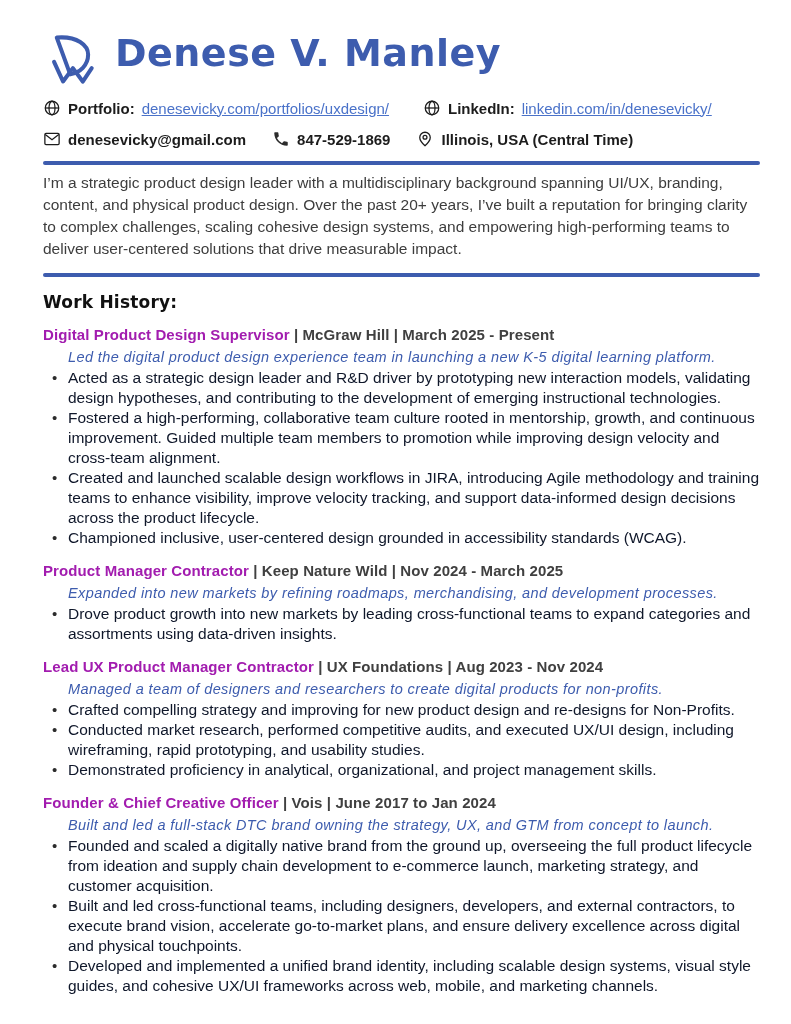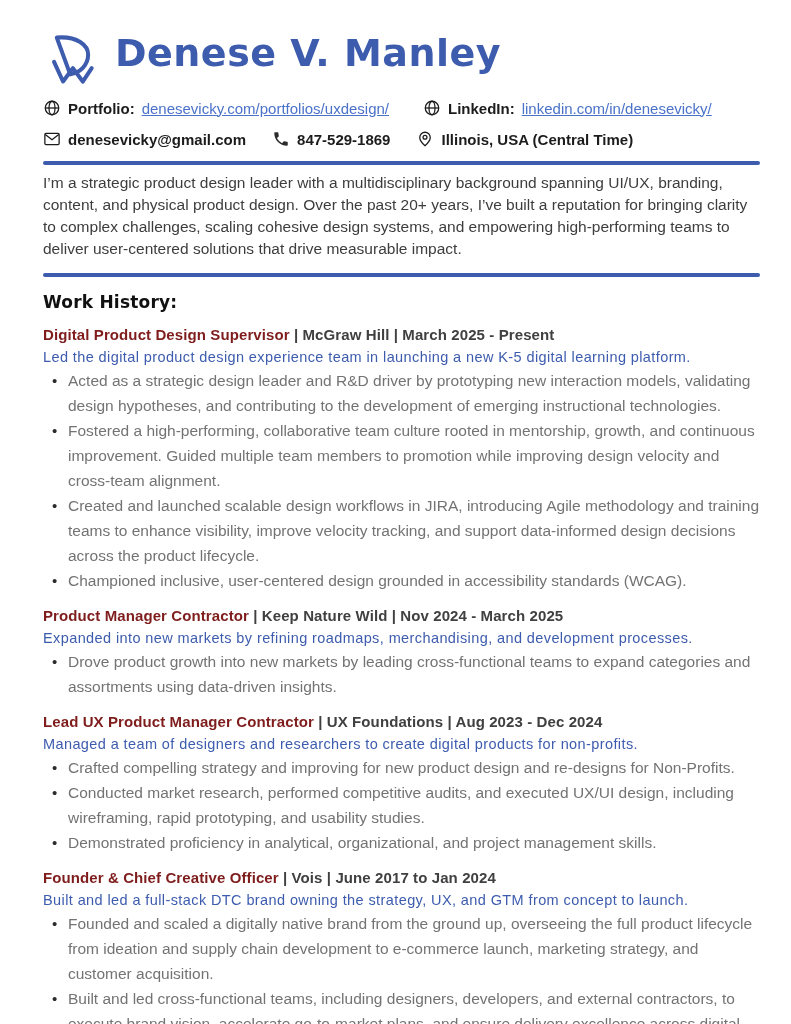--- a/index.html
+++ b/index.html
@@ -37,30 +37,30 @@
     font-size: 17px; font-weight: bold; color: #111111;
     margin-top: 15px; letter-spacing: 0.2px;
   }
   p.summary-body {
     margin-top: 7px; font-size: 15.5px; line-height: 22px; color: #3d3d3d;
   }
 
   
   .job { margin-top: 13px; }
   .job-title-line { font-size: 15px; font-weight: bold; line-height: 20px; letter-spacing: 0.1px; }
-  .job-title { color: #7f1d1d; }
+  .job-title { color: #a21caf; }
   .job-meta { color: #404040; white-space: pre-wrap; }
   .job-subtitle {
-    color: #3d5cae; font-size: 14.5px;
-    letter-spacing: 0.4px; line-height: 20px; margin-top: 2px;
+    color: #3d5cae; font-style: italic; font-size: 14.5px;
+    letter-spacing: 0.4px; line-height: 20px; margin-top: 2px; margin-left: 25px;
   }
   ul.job-bullets { list-style: none; margin-top: 1px; }
   ul.job-bullets li {
     position: relative; padding-left: 25px;
-    font-size: 15.5px; line-height: 25px; color: #737373;
+    font-size: 15.5px; line-height: 20px; color: #0f172a;
   }
   ul.job-bullets li::before {
     content: "\2022"; position: absolute; left: 9px; top: 0;
     color: #2c2c2c; font-size: 15px;
   }
   svg { display: block; width: 100%; height: 100%; }
 </style>
 </head>
 <body>
 
@@ -156,21 +156,21 @@
 
     <article class="job">
       <h3 class="job-title-line"><span class="job-title">Product Manager Contractor</span><span class="job-meta"> | Keep Nature Wild | Nov 2024 - March 2025</span></h3>
       <p class="job-subtitle">Expanded into new markets by refining roadmaps, merchandising, and development processes.</p>
       <ul class="job-bullets">
         <li>Drove product growth into new markets by leading cross-functional teams to expand categories and assortments using data-driven insights.</li>
       </ul>
     </article>
 
     <article class="job">
-      <h3 class="job-title-line"><span class="job-title">Lead UX Product Manager Contractor</span><span class="job-meta"> | UX Foundations | Aug 2023 - Dec 2024</span></h3>
+      <h3 class="job-title-line"><span class="job-title">Lead UX Product Manager Contractor</span><span class="job-meta"> | UX Foundations | Aug 2023 - Nov 2024</span></h3>
       <p class="job-subtitle">Managed a team of designers and researchers to create digital products for non-profits.</p>
       <ul class="job-bullets">
         <li>Crafted compelling strategy and improving for new product design and re-designs for Non-Profits.</li>
         <li>Conducted market research, performed competitive audits, and executed UX/UI design, including wireframing, rapid prototyping, and usability studies.</li>
         <li>Demonstrated proficiency in analytical, organizational, and project management skills.</li>
       </ul>
     </article>
 
     <article class="job">
       <h3 class="job-title-line"><span class="job-title">Founder &amp; Chief Creative Officer</span><span class="job-meta"> | Vois | June 2017 to Jan 2024</span></h3>

